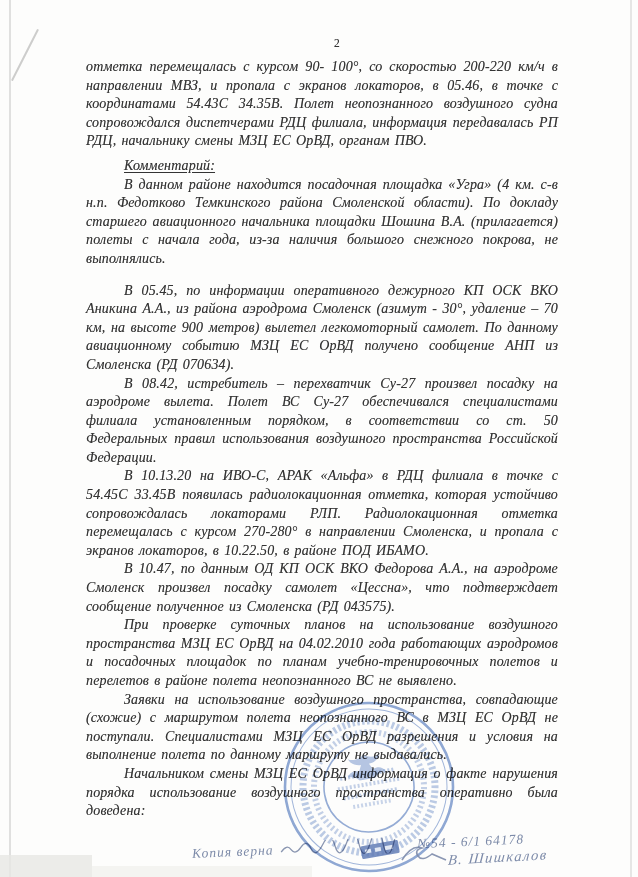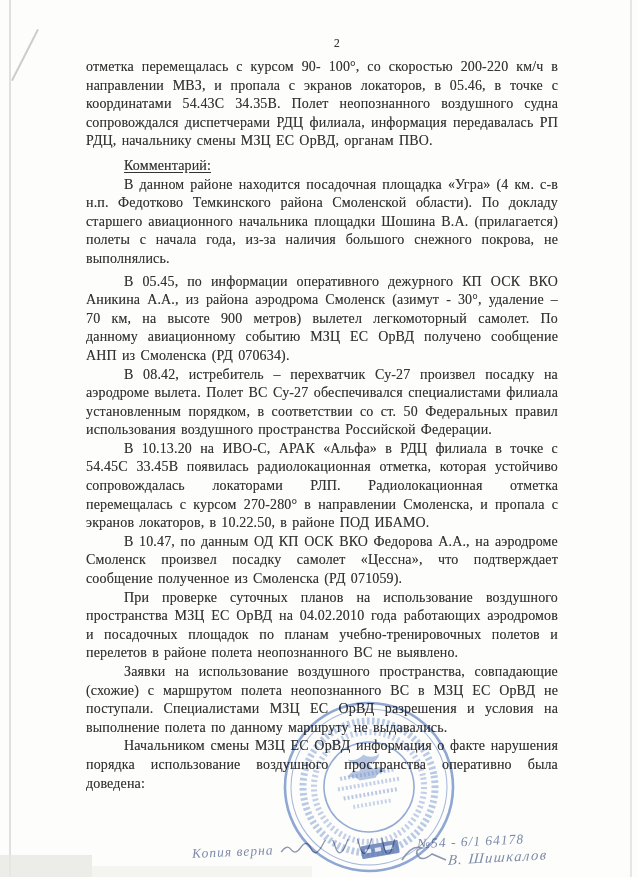--- a/index.html
+++ b/index.html
@@ -24,23 +24,23 @@
     font-size:14px;line-height:18.6px;
     text-align:justify;
     text-shadow:0 0 .5px rgba(70,70,70,.55);
     letter-spacing:.15px;
     word-spacing:1.5px;
   }
   .pagenum{
     display:block;text-align:center;font-size:11.5px;line-height:14px;
     margin:0 0 8px 30px;
   }
-  .content p{margin:0;text-indent:38px;}
+  .content p{margin:0;text-indent:38px;font-style:italic;}
   p.continuation{text-indent:0;}
-  p.gap-before{margin-top:4px;}
+  p.gap-before{margin-top:13px;}
   p.comment-heading{margin-top:6px;}
   p.comment-heading span{text-decoration:underline;text-underline-offset:2px;margin-top:24px;}
 
   
   .stamp{
     position:absolute;left:280px;top:698px;width:178px;height:178px;
     transform:rotate(-10deg);
     opacity:.8;mix-blend-mode:multiply;pointer-events:none;
   }
   
@@ -72,21 +72,21 @@
 
   <div class="content">
     <span class="pagenum">2</span>
 
     <p class="continuation">отметка перемещалась с курсом 90- 100°, со скоростью 200-220 км/ч в направлении МВЗ, и пропала с экранов локаторов, в 05.46, в точке с координатами 54.43С 34.35В. Полет неопознанного воздушного судна сопровождался диспетчерами РДЦ филиала, информация передавалась РП РДЦ, начальнику смены МЗЦ ЕС ОрВД, органам ПВО.</p>
     <p class="comment-heading"><span>Комментарий:</span></p>
     <p>В данном районе находится посадочная площадка «Угра» (4 км. с-в н.п. Федотково Темкинского района Смоленской области). По докладу старшего авиационного начальника площадки Шошина В.А. (прилагается) полеты с начала года, из-за наличия большого снежного покрова, не выполнялись.</p>
     <p class="gap-before">В 05.45, по информации оперативного дежурного КП ОСК ВКО Аникина А.А., из района аэродрома Смоленск (азимут - 30°, удаление – 70 км, на высоте 900 метров) вылетел легкомоторный самолет. По данному авиационному событию МЗЦ ЕС ОрВД получено сообщение АНП из Смоленска (РД 070634).</p>
     <p>В 08.42, истребитель – перехватчик Су-27 произвел посадку на аэродроме вылета. Полет ВС Су-27 обеспечивался специалистами филиала установленным порядком, в соответствии со ст. 50 Федеральных правил использования воздушного пространства Российской Федерации.</p>
     <p>В 10.13.20 на ИВО-С, АРАК «Альфа» в РДЦ филиала в точке с 54.45С 33.45В появилась радиолокационная отметка, которая устойчиво сопровождалась локаторами РЛП. Радиолокационная отметка перемещалась с курсом 270-280° в направлении Смоленска, и пропала с экранов локаторов, в 10.22.50, в районе ПОД ИБАМО.</p>
-    <p>В 10.47, по данным ОД КП ОСК ВКО Федорова А.А., на аэродроме Смоленск произвел посадку самолет «Цессна», что подтверждает сообщение полученное из Смоленска (РД 071059).</p>
+    <p>В 10.47, по данным ОД КП ОСК ВКО Федорова А.А., на аэродроме Смоленск произвел посадку самолет «Цессна», что подтверждает сообщение полученное из Смоленска (РД 043575).</p>
     <p>При проверке суточных планов на использование воздушного пространства МЗЦ ЕС ОрВД на 04.02.2010 года работающих аэродромов и посадочных площадок по планам учебно-тренировочных полетов и перелетов в районе полета неопознанного ВС не выявлено.</p>
     <p>Заявки на использование воздушного пространства, совпадающие (схожие) с маршрутом полета неопознанного ВС в МЗЦ ЕС ОрВД не поступали. Специалистами МЗЦ ЕС ОрВД разрешения и условия на выполнение полета по данному маршруту не выдавались.</p>
     <p>Начальником смены МЗЦ ЕС ОрВД информация о факте нарушения порядка использование воздушного пространства оперативно была доведена:</p>
 
   </div>
 
   <svg class="stamp" viewBox="0 0 178 178">
     <g fill="none" stroke="#5a7fc2">
       <circle cx="89" cy="89" r="84" stroke-width="2.6" opacity=".85"></circle>
       <circle cx="89" cy="89" r="78" stroke-width="1" opacity=".7"></circle>

